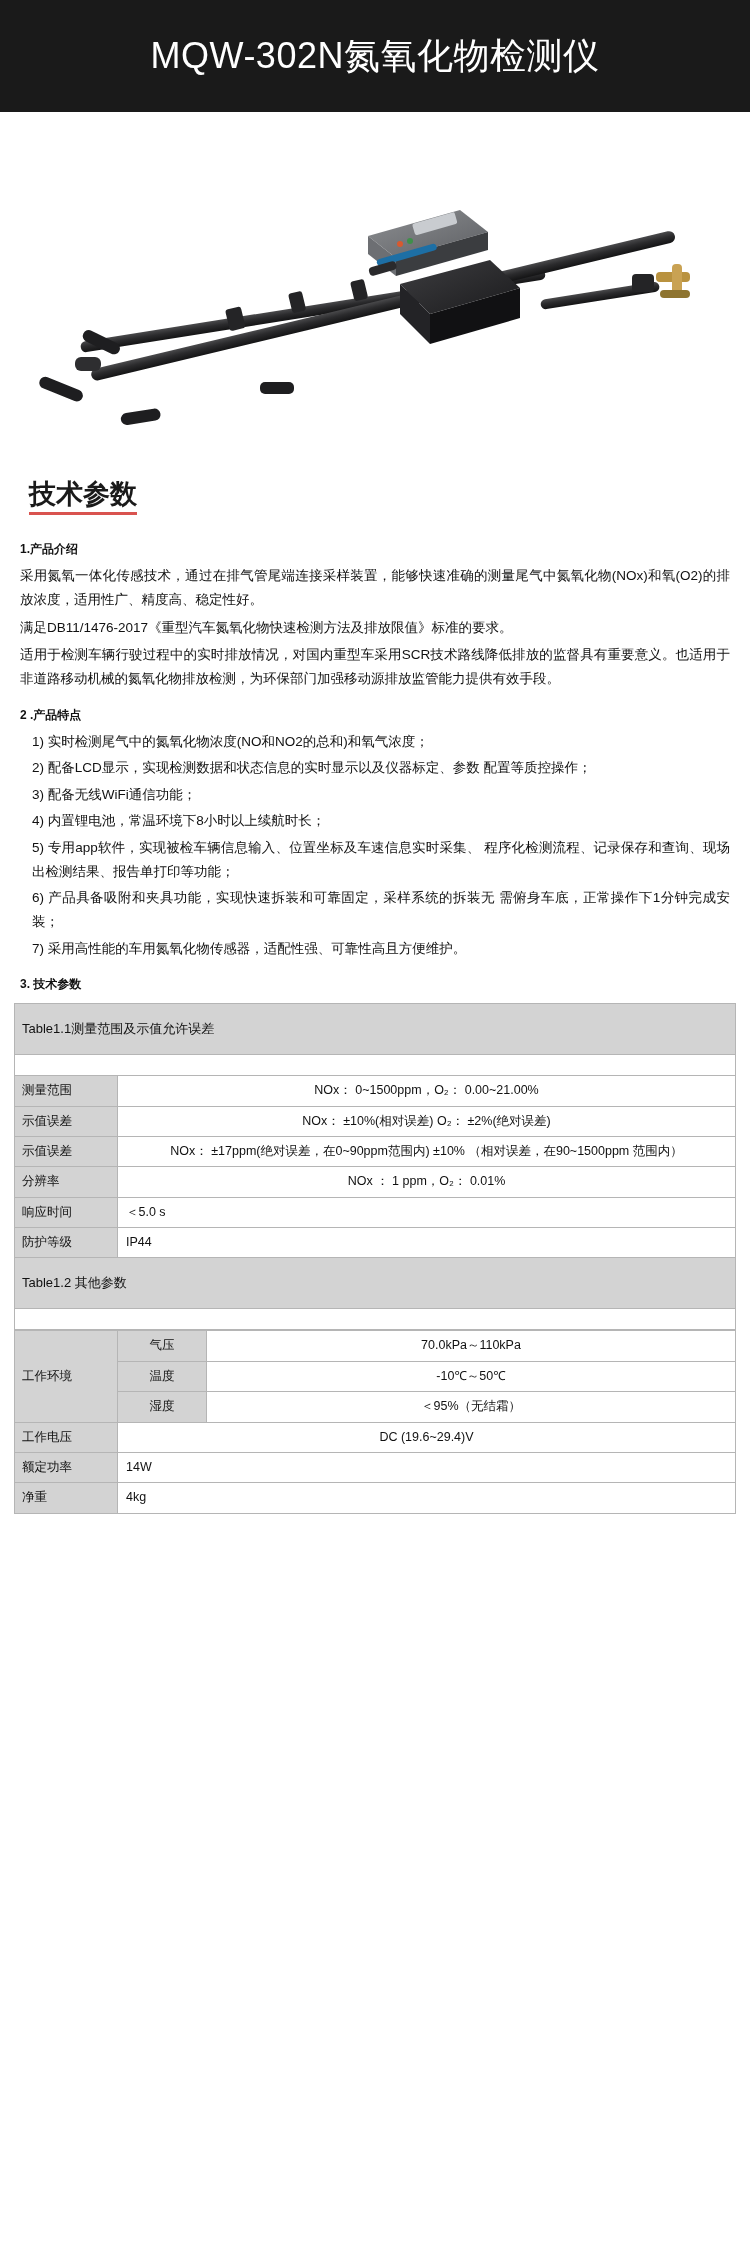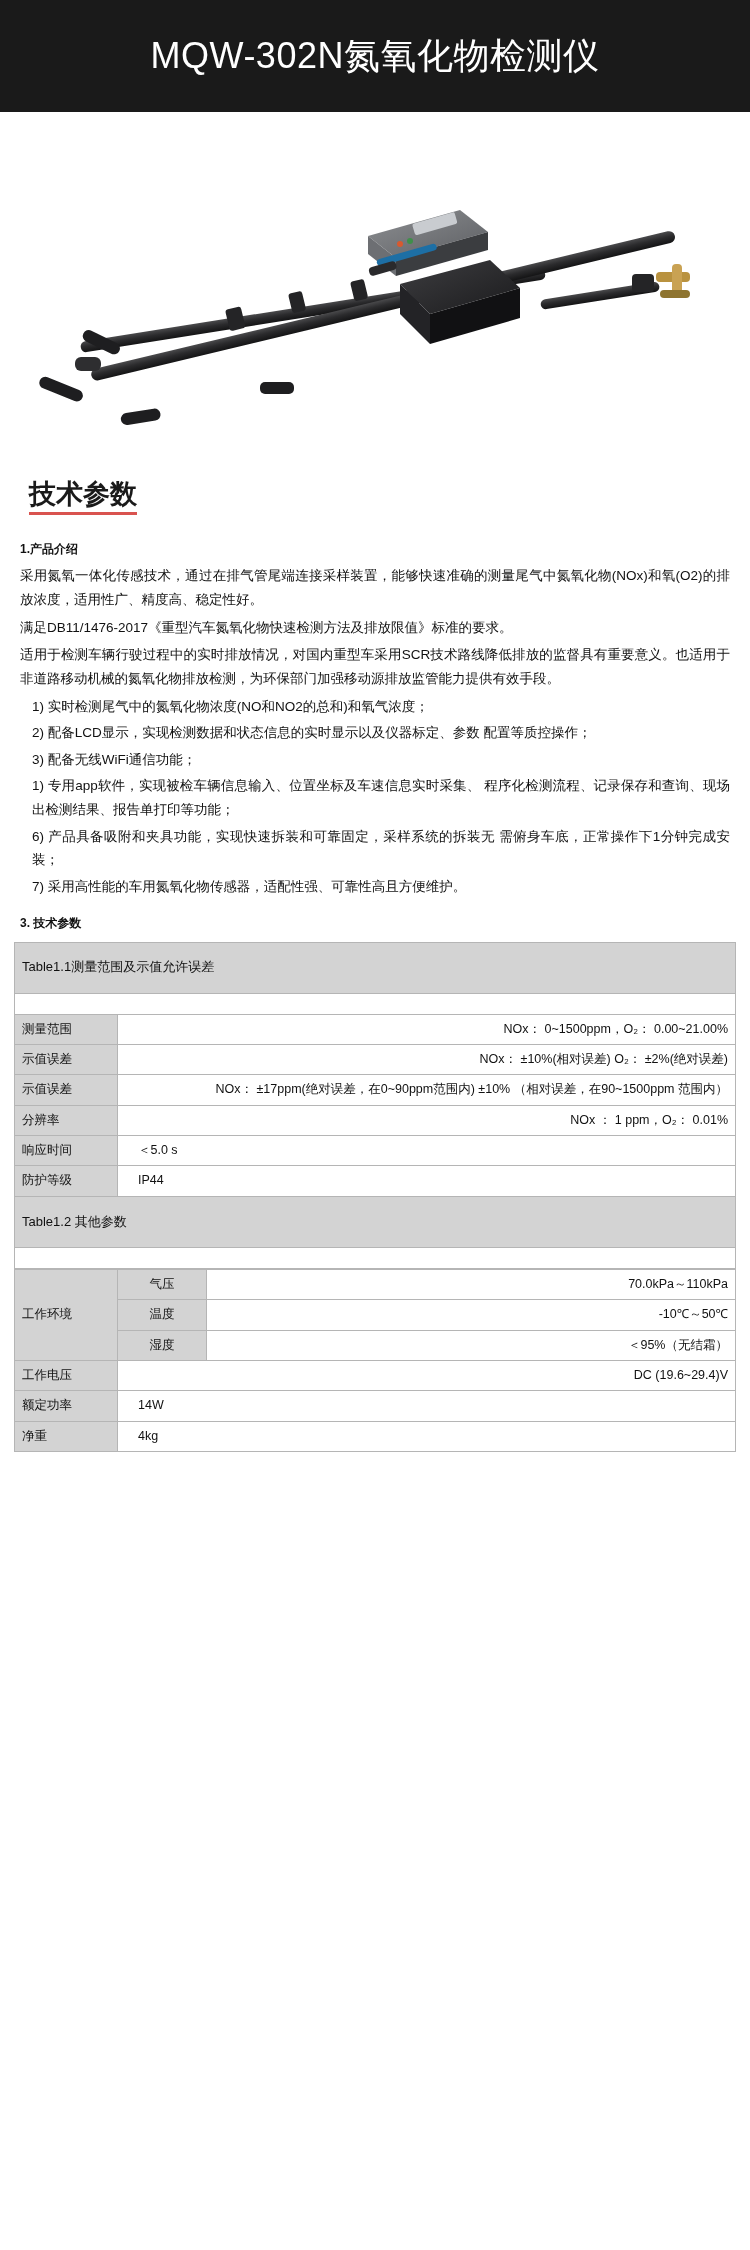--- a/index.html
+++ b/index.html
@@ -102,23 +102,23 @@
     padding-left: 10px;
   }
   td.lbl {
     background: #d3d3d3;
     width: 88px;
     text-align: left;
     padding-left: 10px;
   }
   td.val {
     background: #ffffff;
-    text-align: right;
-  }
-  td.val.left { text-align: left; padding-left: 20px; }
+    text-align: center;
+  }
+  td.val.left { text-align: left; padding-left: 8px; }
   td.sublbl {
     background: #d3d3d3;
     width: 74px;
     text-align: center;
   }
   .spacer-row td { border: none; height: 10px; background: #fff; }
   .bottom-pad { height: 60px; }
 </style>
 </head>
 <body>
@@ -204,24 +204,26 @@
 
   <div class="heading-wrap">
     <div class="section-heading">技术参数</div>
   </div>
 
   <div class="sub-title">1.产品介绍</div>
   <div class="para">采用氮氧一体化传感技术，通过在排气管尾端连接采样装置，能够快速准确的测量尾气中氮氧化物(NOx)和氧(O2)的排放浓度，适用性广、精度高、稳定性好。</div>
   <div class="para">满足DB11/1476-2017《重型汽车氮氧化物快速检测方法及排放限值》标准的要求。</div>
   <div class="para">适用于检测车辆行驶过程中的实时排放情况，对国内重型车采用SCR技术路线降低排放的监督具有重要意义。也适用于非道路移动机械的氮氧化物排放检测，为环保部门加强移动源排放监管能力提供有效手段。</div>
 
+  <div class="sub-title">2 .产品特点</div>
   <div class="list-item">1) 实时检测尾气中的氮氧化物浓度(NO和NO2的总和)和氧气浓度；</div>
   <div class="list-item">2) 配备LCD显示，实现检测数据和状态信息的实时显示以及仪器标定、参数 配置等质控操作；</div>
   <div class="list-item">3) 配备无线WiFi通信功能；</div>
-  <div class="list-item">1) 专用app软件，实现被检车辆信息输入、位置坐标及车速信息实时采集、 程序化检测流程、记录保存和查询、现场出检测结果、报告单打印等功能；</div>
+  <div class="list-item">4) 内置锂电池，常温环境下8小时以上续航时长；</div>
+  <div class="list-item">5) 专用app软件，实现被检车辆信息输入、位置坐标及车速信息实时采集、 程序化检测流程、记录保存和查询、现场出检测结果、报告单打印等功能；</div>
   <div class="list-item">6) 产品具备吸附和夹具功能，实现快速拆装和可靠固定，采样系统的拆装无 需俯身车底，正常操作下1分钟完成安装；</div>
   <div class="list-item">7) 采用高性能的车用氮氧化物传感器，适配性强、可靠性高且方便维护。</div>
 
   <div class="sub-title">3. 技术参数</div>
 
   <div class="table-wrap">
     <table class="spec">
       <tbody>
         <tr>
           <td class="cap" colspan="2">Table1.1测量范围及示值允许误差</td>

